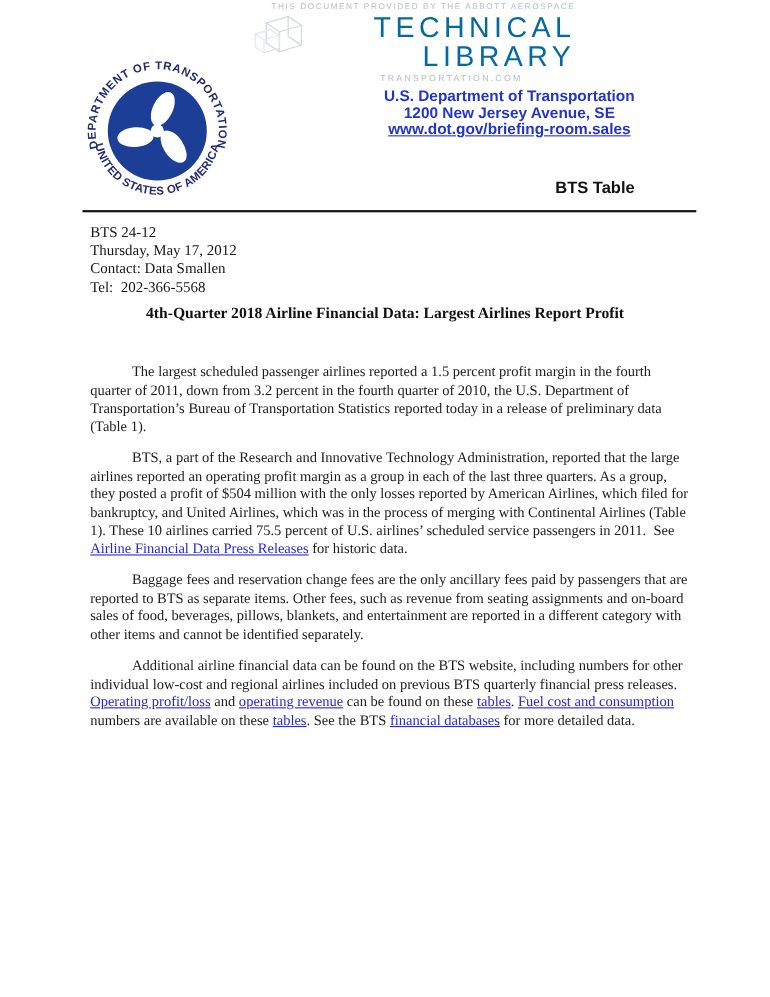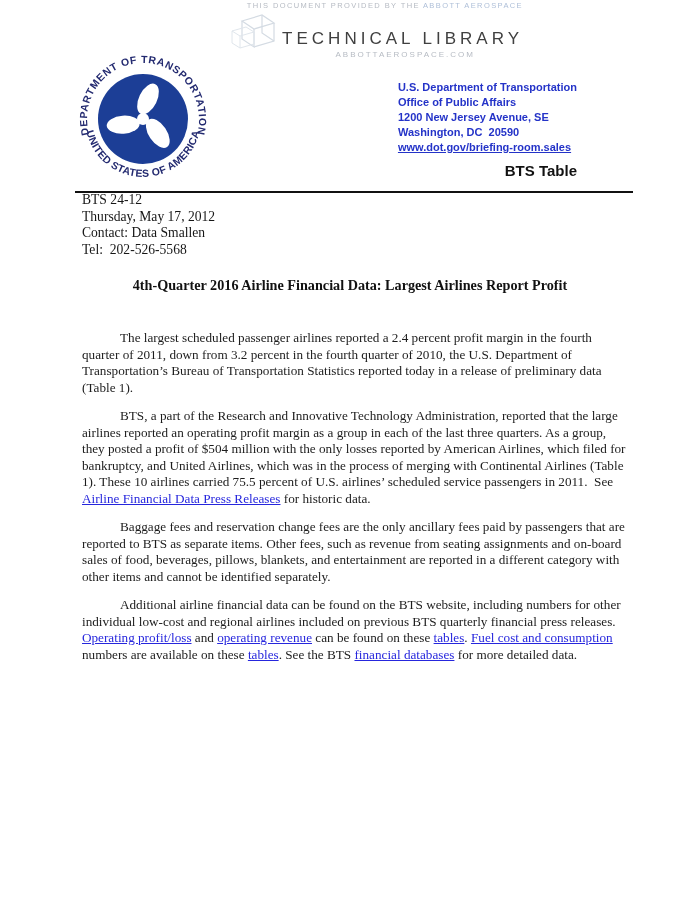--- a/index.html
+++ b/index.html
@@ -14,50 +14,50 @@
     font-family:"Liberation Serif", serif;color:#1c1c1c;
   }
   
   .watermark{
     position:absolute;top:2px;left:225px;width:298px;
     font-family:"Liberation Sans", sans-serif;color:#b6bbc3;
     text-align:right;line-height:1;
   }
   .wm-line1{font-size:7.5px;letter-spacing:1.4px;white-space:pre;}
   .wm-line1 .wm-blue{color:#aebfd8;}
-  .wm-line2{font-size:17px;letter-spacing:4px;color:#404040;margin-top:20px;}
+  .wm-line2{font-size:26px;letter-spacing:4px;color:#0369a1;margin-top:2px;}
   .wm-line3{font-size:8px;letter-spacing:2px;margin-top:4px;padding-right:48px;}
   .wm-cube{position:absolute;left:228px;top:5px;}
   
   .logo{position:absolute;left:76px;top:52px;width:134px;height:134px;}
   .logo-disc{fill:var(--logo-disc-color);}
   .logo-arc-text{
     fill:var(--logo-text-color);
     font-family:"Liberation Sans", sans-serif;
     font-weight:bold;
   }
   
   .letterhead{
-    position:absolute;top:80px;right:123px;text-align:left;
+    position:absolute;top:80px;right:123px;text-align:center;
     font-family:"Liberation Sans", sans-serif;font-weight:bold;
-    font-size:11px;line-height:15px;color:var(--letterhead-color);
+    font-size:14px;line-height:15px;color:var(--letterhead-color);
   }
   .letterhead div{white-space:pre;}
   .letterhead-link{
     color:var(--letterhead-color);text-decoration:underline;cursor:pointer;display:inline-block;
   }
   .bts-label{
     position:absolute;top:162px;right:123px;
     font-family:"Liberation Sans", sans-serif;font-weight:bold;
     font-size:15px;color:#111111;
   }
   .rule{position:absolute;left:75px;top:191px;width:558px;height:2px;background:#111111;}
   
   .release-info{
-    position:absolute;left:82px;top:192px;
+    position:absolute;left:82px;top:203px;
     font-size:13.6px;line-height:16.6px;color:#161616;
   }
   .release-info div{white-space:pre;}
   
   .title{
     position:absolute;left:76px;top:277px;width:548px;margin:0;
     text-align:center;font-size:14.2px;font-weight:bold;color:#111111;
   }
   
   .content{
@@ -89,21 +89,21 @@
     <g fill="none" stroke="#e0e6ec" stroke-width="1">
       <path d="M4 26 L18 22 L26 27 L12 31 Z"></path>
       <path d="M4 26 L4 38 L12 43 L12 31"></path>
       <path d="M26 27 L26 39 L12 43"></path>
     </g>
   </svg>
 
   <div class="watermark">
     <div class="wm-line1"><span>THIS DOCUMENT PROVIDED BY THE</span> <span class="wm-blue">ABBOTT AEROSPACE</span></div>
     <div class="wm-line2">TECHNICAL LIBRARY</div>
-    <div class="wm-line3">ABBOTTAEROSPACE.COM</div>
+    <div class="wm-line3">TRANSPORTATION.COM</div>
   </div>
 
   <div class="logo">
     <svg width="134" height="134" viewBox="0 0 134 134">
       <defs>
         <path id="arcTop" d="M 15.1,88 A 56,56 0 1 1 118.9,88" fill="none"></path>
         <path id="arcBottom" d="M 9.9,77.1 A 58,58 0 0 0 124.1,77.1" fill="none"></path>
       </defs>
       <circle class="logo-disc" cx="67" cy="67" r="45"></circle>
       <g transform="translate(67,67)" fill="#ffffff">
@@ -121,39 +121,39 @@
       <text class="logo-arc-text" font-size="10.4" letter-spacing="0.7" text-anchor="middle">
         <textPath href="#arcTop" startOffset="50%">DEPARTMENT OF TRANSPORTATION</textPath>
       </text>
       <text class="logo-arc-text" font-size="10.4" letter-spacing="0.3" text-anchor="middle">
         <textPath href="#arcBottom" startOffset="50%">UNITED STATES OF AMERICA</textPath>
       </text>
     </svg>
   </div>
 
   <div class="letterhead">
-    <div id="letterhead-lines"><div>U.S. Department of Transportation</div><div>Office of Public Affairs</div><div>1200 New Jersey Avenue, SE</div><div>Washington, DC  20590</div></div>
+    <div id="letterhead-lines"><div>U.S. Department of Transportation</div><div>1200 New Jersey Avenue, SE</div></div>
     <a class="letterhead-link" href="#">www.dot.gov/briefing-room.sales</a>
   </div>
 
   <div class="bts-label">BTS Table</div>
 
   <div class="rule"></div>
 
   <div class="release-info" id="release-info">
       <div>BTS 24-12</div>
       <div>Thursday, May 17, 2012</div>
       <div>Contact: Data Smallen</div>
-      <div>Tel:  202-526-5568</div>
+      <div>Tel:  202-366-5568</div>
     </div>
 
-  <h1 class="title">4th-Quarter 2016 Airline Financial Data: Largest Airlines Report Profit</h1>
+  <h1 class="title">4th-Quarter 2018 Airline Financial Data: Largest Airlines Report Profit</h1>
 
   <div class="content" id="paragraphs">
-      <p>The largest scheduled passenger airlines reported a 2.4 percent profit margin in the fourth quarter of 2011, down from 3.2 percent in the fourth quarter of 2010, the U.S. Department of Transportation’s Bureau of Transportation Statistics reported today in a release of preliminary data (Table 1).</p>
+      <p>The largest scheduled passenger airlines reported a 1.5 percent profit margin in the fourth quarter of 2011, down from 3.2 percent in the fourth quarter of 2010, the U.S. Department of Transportation’s Bureau of Transportation Statistics reported today in a release of preliminary data (Table 1).</p>
       <p>BTS, a part of the Research and Innovative Technology Administration, reported that the large airlines reported an operating profit margin as a group in each of the last three quarters. As a group, they posted a profit of $504 million with the only losses reported by American Airlines, which filed for bankruptcy, and United Airlines, which was in the process of merging with Continental Airlines (Table 1). These 10 airlines carried 75.5 percent of U.S. airlines’ scheduled service passengers in 2011.  See <a class="doc-link" href="#">Airline Financial Data Press Releases</a> for historic data.</p>
       <p>Baggage fees and reservation change fees are the only ancillary fees paid by passengers that are reported to BTS as separate items. Other fees, such as revenue from seating assignments and on-board sales of food, beverages, pillows, blankets, and entertainment are reported in a different category with other items and cannot be identified separately.</p>
       <p>Additional airline financial data can be found on the BTS website, including numbers for other individual low-cost and regional airlines included on previous BTS quarterly financial press releases. <a class="doc-link" href="#">Operating profit/loss</a> and <a class="doc-link" href="#">operating revenue</a> can be found on these <a class="doc-link" href="#">tables</a>. <a class="doc-link" href="#">Fuel cost and consumption</a> numbers are available on these <a class="doc-link" href="#">tables</a>. See the BTS <a class="doc-link" href="#">financial databases</a> for more detailed data.</p>
     </div>
 
   <div class="footer-more">
     <span class="footer-dash">-</span><span class="footer-more-label">more -</span>
   </div>
 
 </div>

